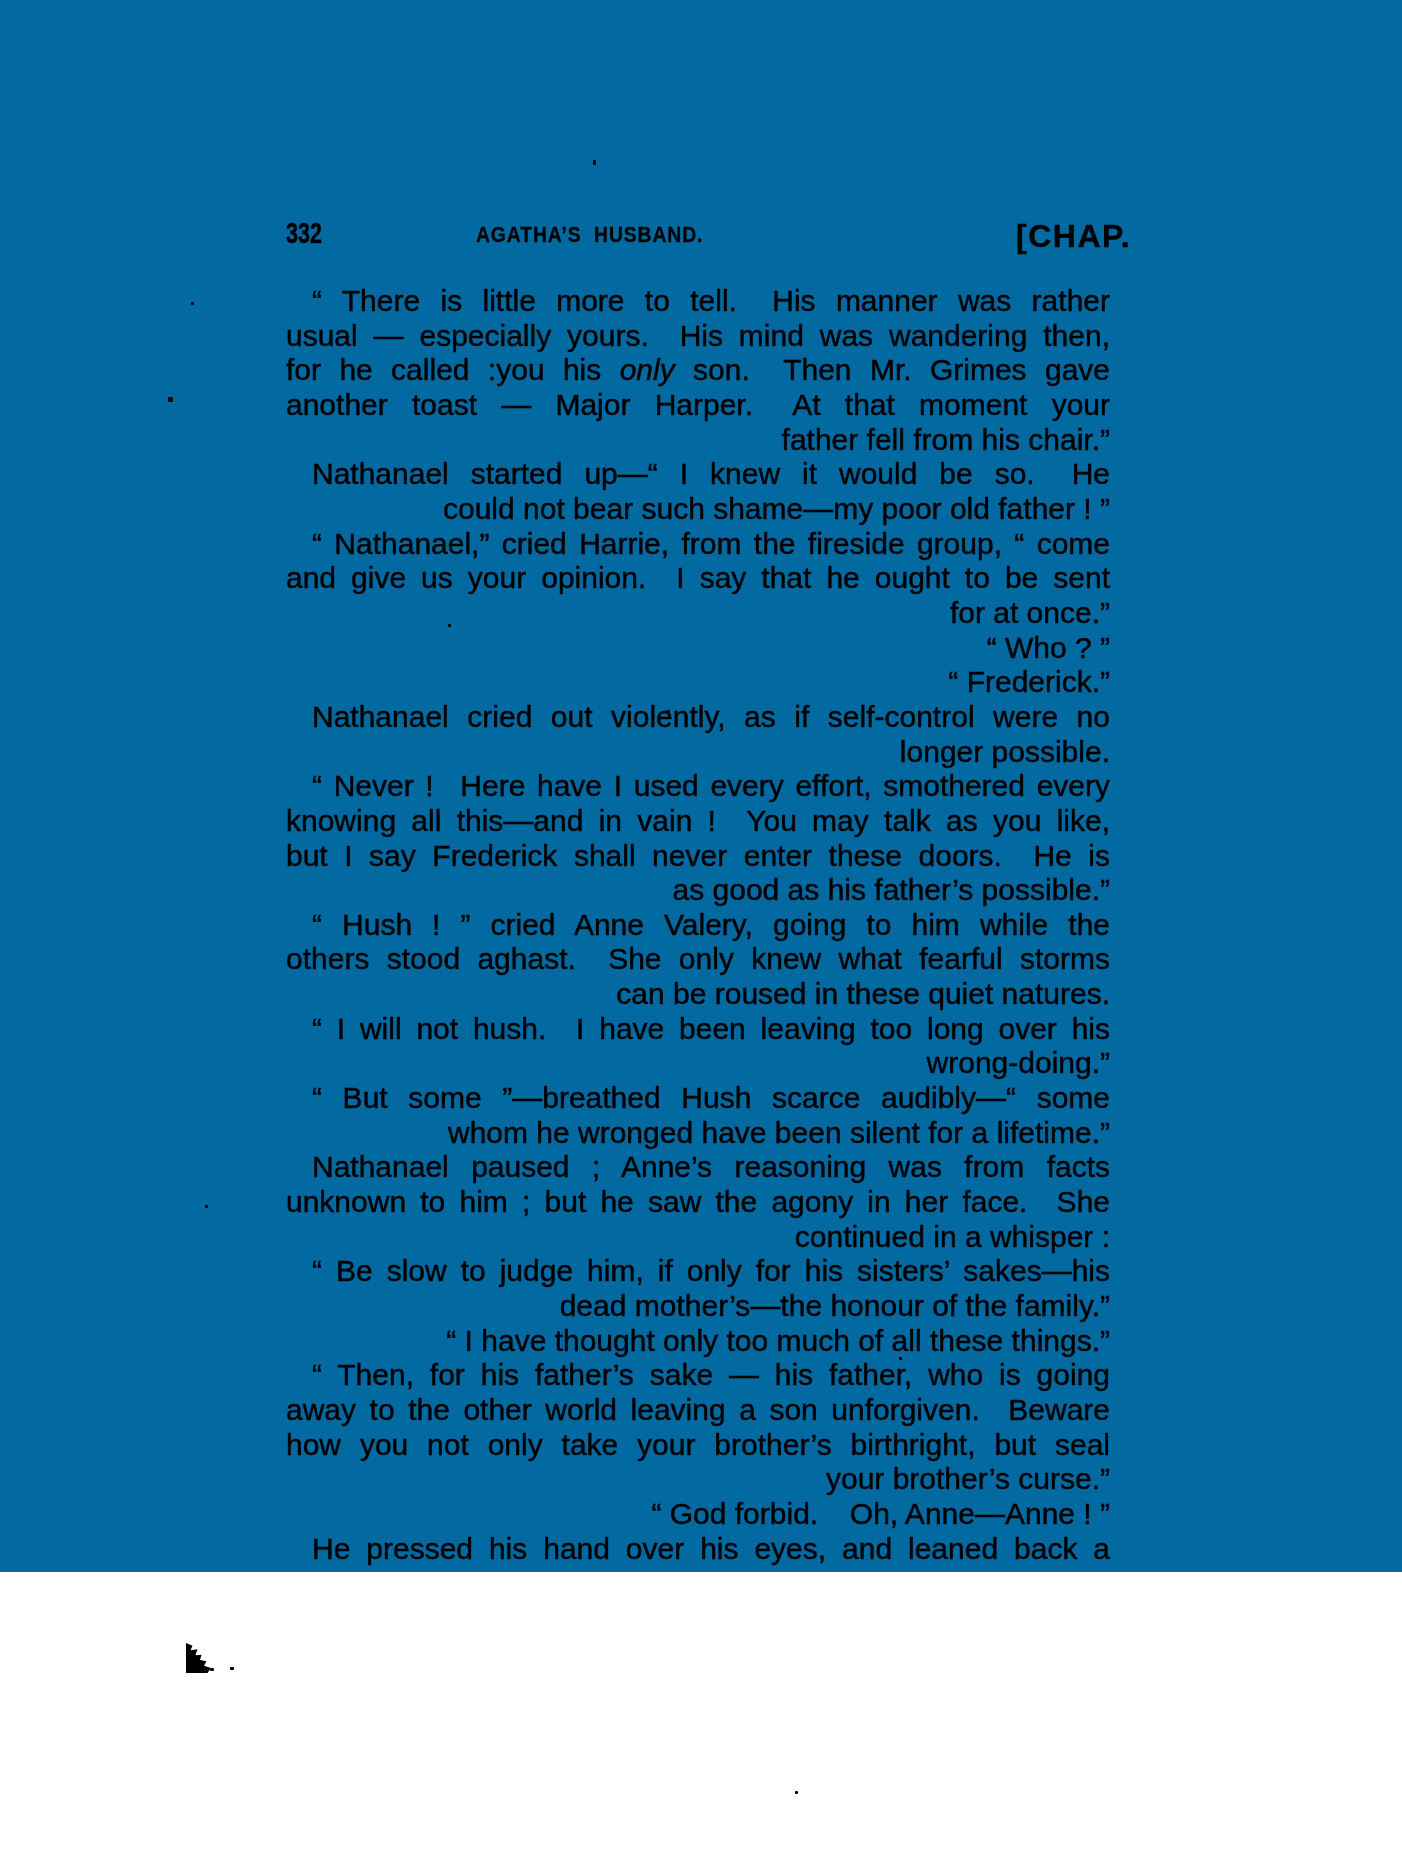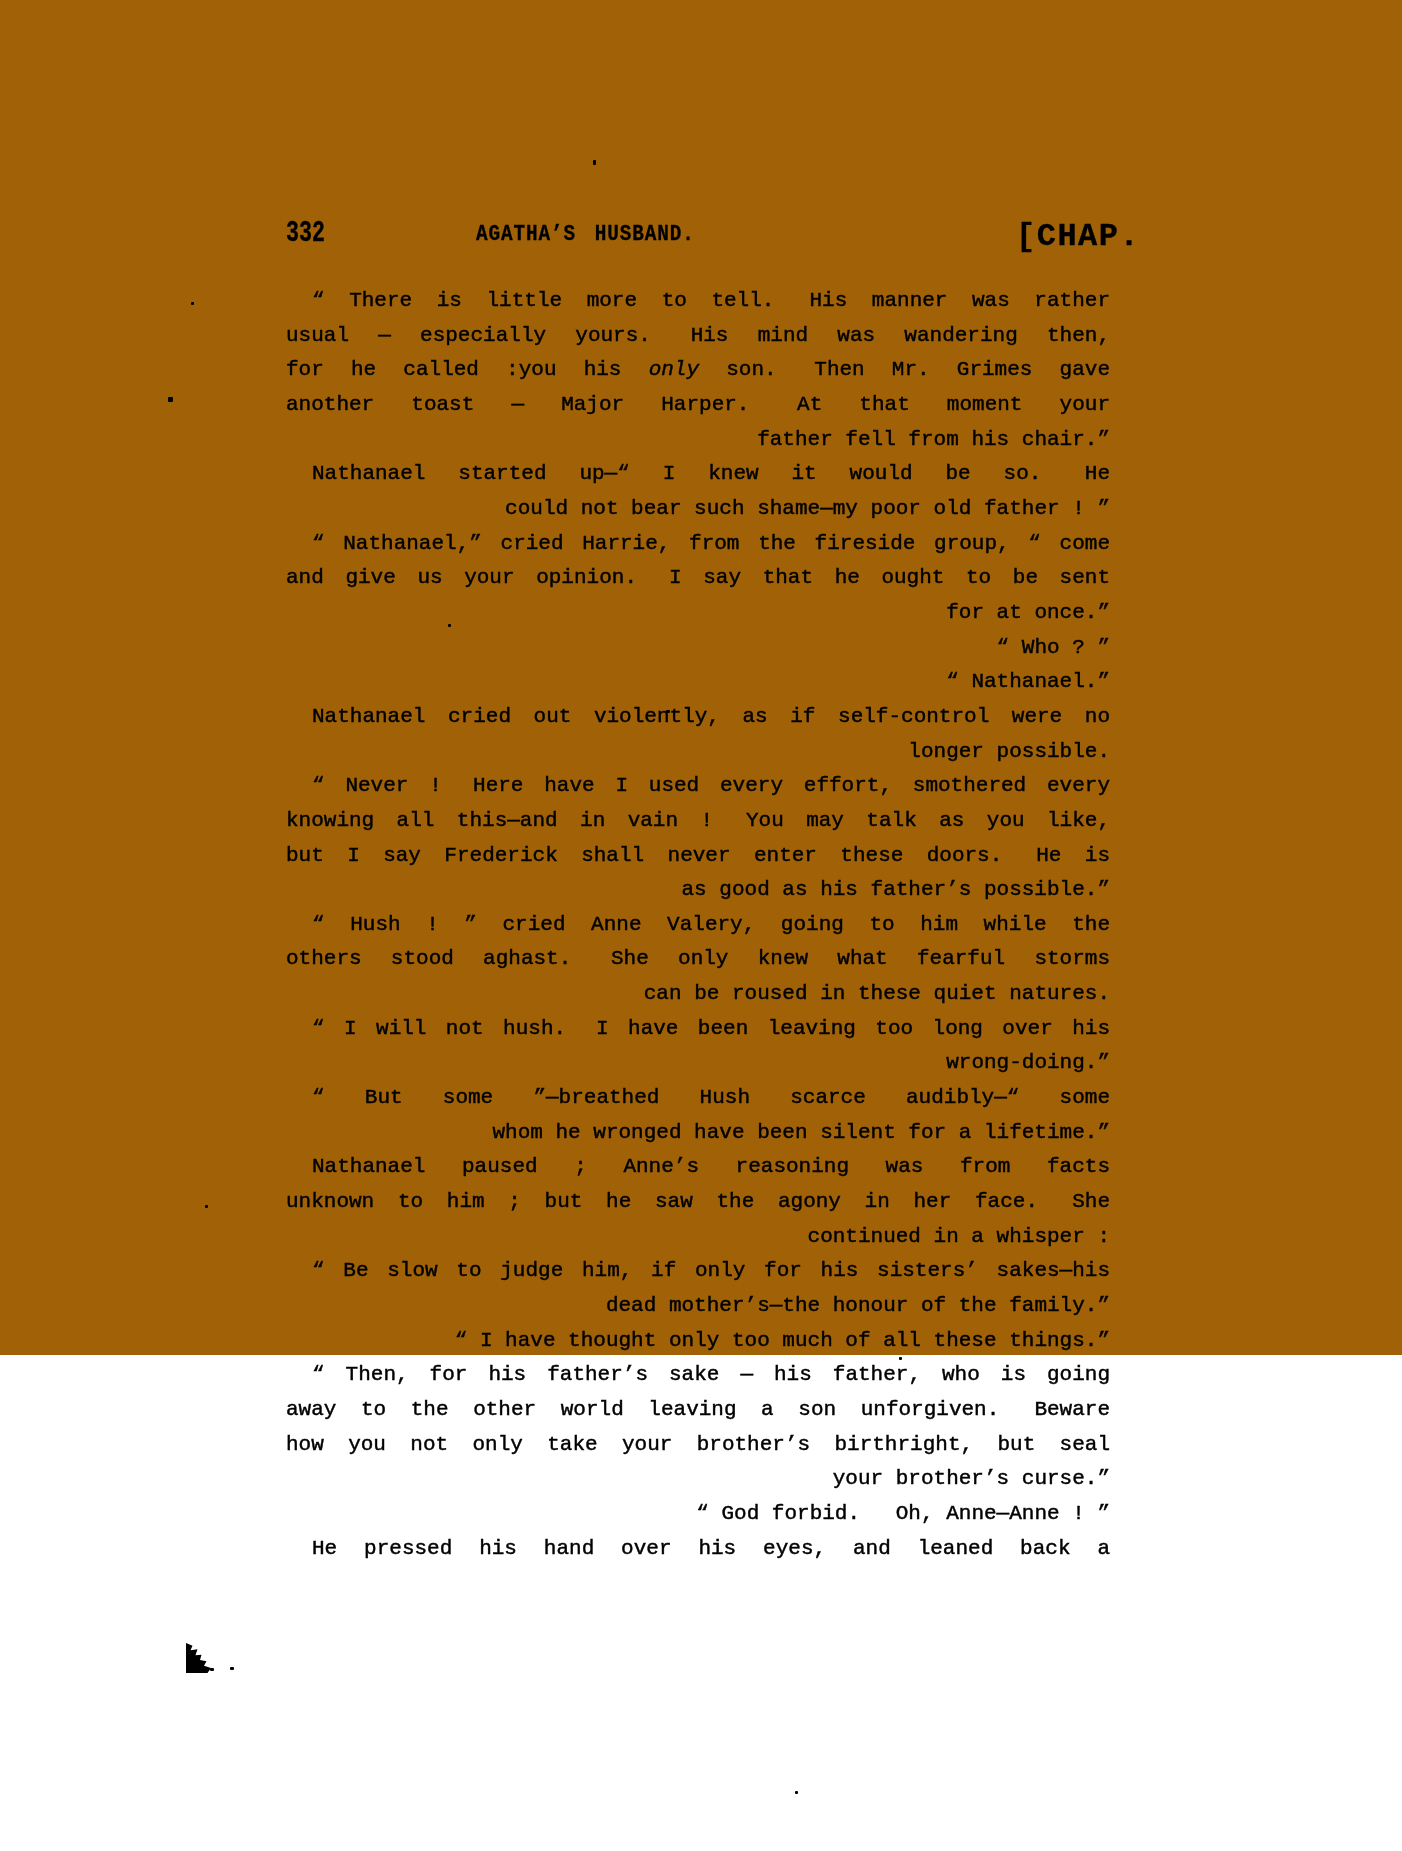--- a/index.html
+++ b/index.html
@@ -1,22 +1,22 @@
 <!DOCTYPE html>
 <html><head>
 <meta charset="utf-8">
 <style>
   * { margin: 0; padding: 0; box-sizing: border-box; }
   html, body { width: 1402px; height: 1851px; }
   body { background: #ffffff; overflow: hidden; position: relative; }
 
   .page {
-    position: absolute; left: 0; top: 0; width: 1402px; height: 1355px;
-    background: #a16207;
-    font-family: Liberation Mono, monospace;
+    position: absolute; left: 0; top: 0; width: 1402px; height: 1572px;
+    background: #0369a1;
+    font-family: Liberation Sans, sans-serif;
     color: #000000;
   }
 
   
   .pagenum {
     position: absolute; left: 286px; top: 216px;
     font-size: 30px; font-weight: bold;
     transform: scaleX(0.72); transform-origin: left top;
     -webkit-text-stroke: 0.4px #000;
   }
@@ -28,21 +28,21 @@
   }
   .chap-marker {
     position: absolute; left: 1016px; top: 218px;
     font-size: 32px; font-weight: bold; letter-spacing: 1.5px;
     -webkit-text-stroke: 0.3px #000;
   }
 
   
   .textblock {
     position: absolute; left: 286px; top: 284px; width: 824px;
-    font-size: 21px; line-height: 34.66px;
+    font-size: 30px; line-height: 34.66px;
     -webkit-text-stroke: 0.45px #000;
     text-rendering: optimizeLegibility;
   }
   .ln { text-align: right; }
   .ln.j { text-align: justify; text-align-last: justify; }
   .ln.in { text-indent: 26px; }
   .ln em { font-style: italic; }
 
   
   .ink-blot {
@@ -70,21 +70,21 @@
       <div class="ln j">usual — especially yours.  His mind was wandering then,</div>
       <div class="ln j"><span>for he called :you his </span><em>only</em><span> son.  Then Mr. Grimes gave</span></div>
       <div class="ln j">another toast — Major Harper.  At that moment your</div>
       <div class="ln">father fell from his chair.”</div>
       <div class="ln j in">Nathanael started up—“ I knew it would be so.  He</div>
       <div class="ln">could not bear such shame—my poor old father ! ”</div>
       <div class="ln j in">“ Nathanael,” cried Harrie, from the fireside group, “ come</div>
       <div class="ln j">and give us your opinion.  I say that he ought to be sent</div>
       <div class="ln">for at once.”</div>
       <div class="ln in">“ Who ? ”</div>
-      <div class="ln in">“ Nathanael.”</div>
+      <div class="ln in">“ Frederick.”</div>
       <div class="ln j in">Nathanael cried out violently, as if self-control were no</div>
       <div class="ln">longer possible.</div>
       <div class="ln j in">“ Never !  Here have I used every effort, smothered every</div>
       <div class="ln j">knowing all this—and in vain !  You may talk as you like,</div>
       <div class="ln j">but I say Frederick shall never enter these doors.  He is</div>
       <div class="ln">as good as his father’s possible.”</div>
       <div class="ln j in">“ Hush ! ” cried Anne Valery, going to him while the</div>
       <div class="ln j">others stood aghast.  She only knew what fearful storms</div>
       <div class="ln">can be roused in these quiet natures.</div>
       <div class="ln j in">“ I will not hush.  I have been leaving too long over his</div>

